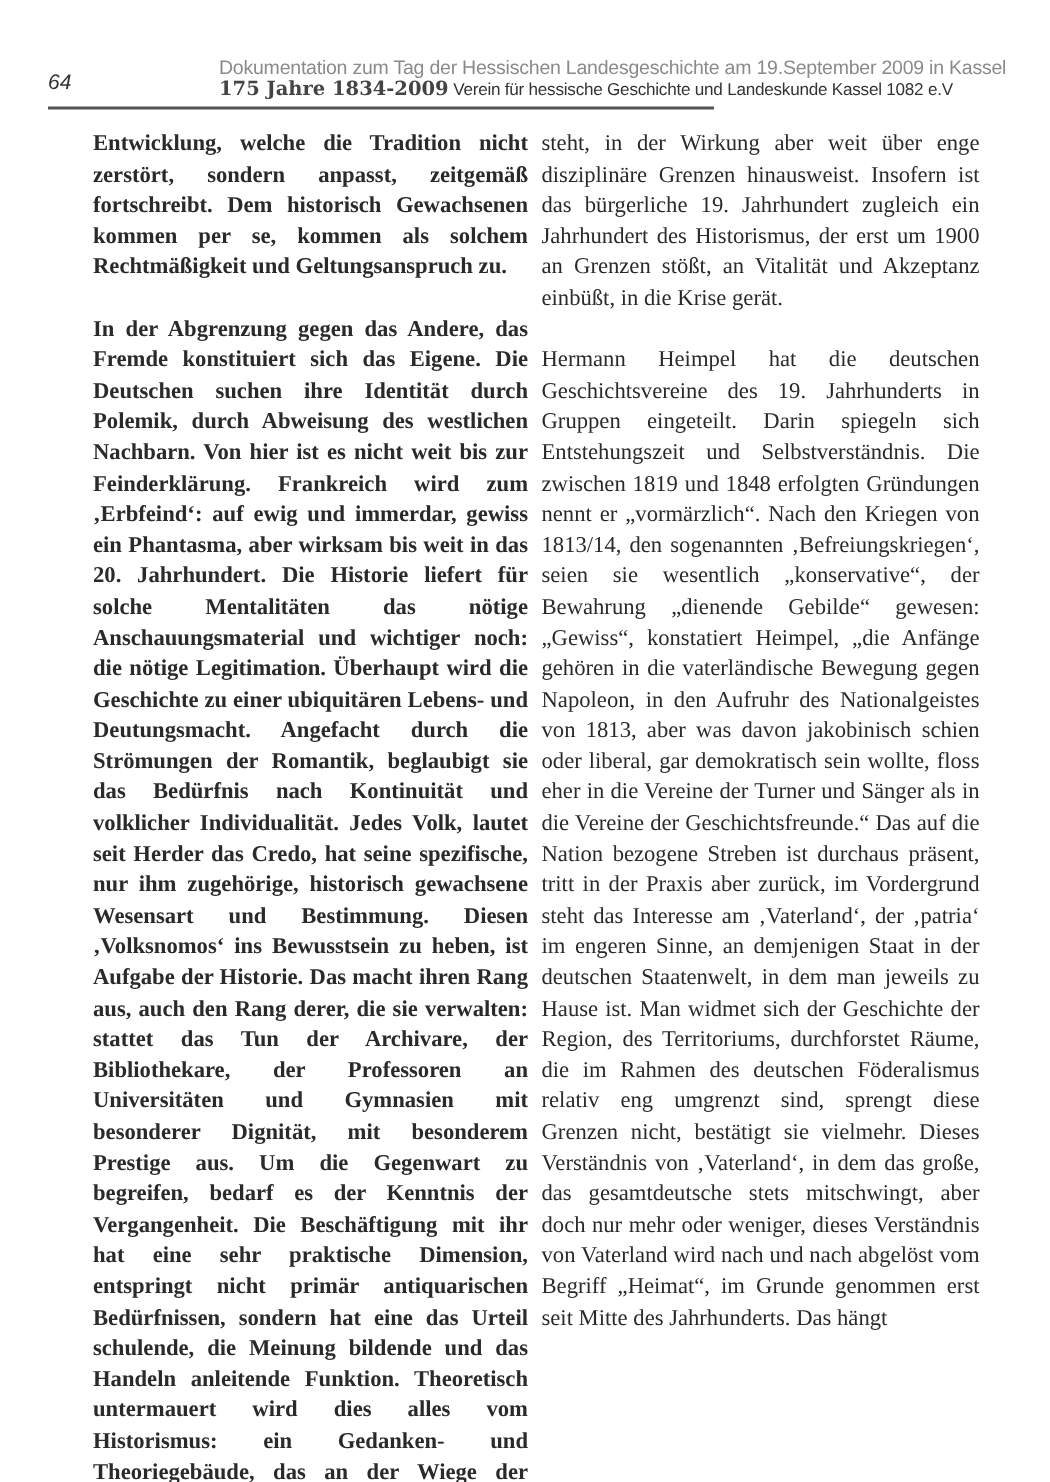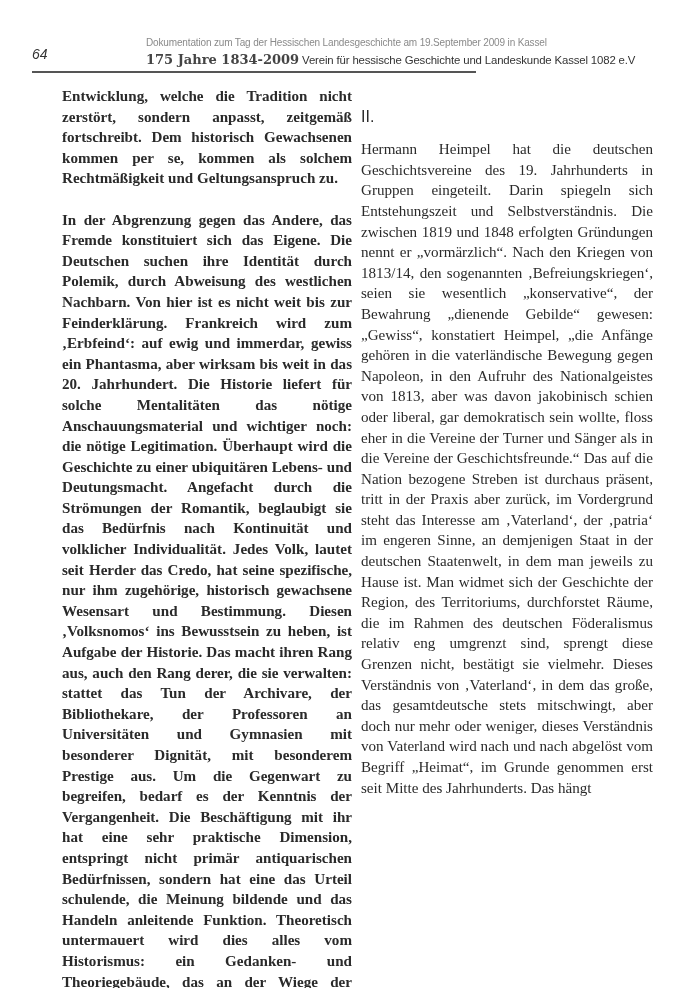--- a/index.html
+++ b/index.html
@@ -23,21 +23,21 @@
       font-size: 14px;
       color: #333;
       font-style: italic;
     }
     .header-line1 {
       position: absolute;
       left: 146px;
       top: 37px;
       width: 520px;
       font-family: "Liberation Sans", "DejaVu Sans", sans-serif;
-      font-size: 10px;
+      font-size: 13px;
       color: #8a8a8a;
       letter-spacing: -0.15px;
       white-space: nowrap;
     }
     .header-line2 {
       position: absolute;
       left: 146px;
       top: 52px;
       width: 520px;
       font-family: "Liberation Sans", "DejaVu Sans", sans-serif;
@@ -106,15 +106,15 @@
   </div>
   <div class="header-rule" style="width:444px;"></div>
 </div>
 
 <div class="column col-left">
   <p>Entwicklung, welche die Tradition nicht zerstört, sondern anpasst, zeitgemäß fortschreibt. Dem historisch Gewachsenen kommen per se, kommen als solchem Rechtmäßigkeit und Geltungsanspruch zu.</p>
   <p>In der Abgrenzung gegen das Andere, das Fremde konstituiert sich das Eigene. Die Deutschen suchen ihre Identität durch Polemik, durch Abweisung des westlichen Nachbarn. Von hier ist es nicht weit bis zur Feinderklärung. Frankreich wird zum ‚Erbfeind‘: auf ewig und immerdar, gewiss ein Phantasma, aber wirksam bis weit in das 20. Jahrhundert. Die Historie liefert für solche Mentalitäten das nötige Anschauungsmaterial und wichtiger noch: die nötige Legitimation. Überhaupt wird die Geschichte zu einer ubiquitären Lebens- und Deutungsmacht. Angefacht durch die Strömungen der Romantik, beglaubigt sie das Bedürfnis nach Kontinuität und volklicher Individualität. Jedes Volk, lautet seit Herder das Credo, hat seine spezifische, nur ihm zugehörige, historisch gewachsene Wesensart und Bestimmung. Diesen ‚Volksnomos‘ ins Bewusstsein zu heben, ist Aufgabe der Historie. Das macht ihren Rang aus, auch den Rang derer, die sie verwalten: stattet das Tun der Archivare, der Bibliothekare, der Professoren an Universitäten und Gymnasien mit besonderer Dignität, mit besonderem Prestige aus. Um die Gegenwart zu begreifen, bedarf es der Kenntnis der Vergangenheit. Die Beschäftigung mit ihr hat eine sehr praktische Dimension, entspringt nicht primär antiquarischen Bedürfnissen, sondern hat eine das Urteil schulende, die Meinung bildende und das Handeln anleitende Funktion. Theoretisch untermauert wird dies alles vom Historismus: ein Gedanken- und Theoriegebäude, das an der Wiege der wissenschaftlichen Geschichtsschreibung</p>
 </div>
 
 <div class="column col-right">
-  <h2 class="section-heading">II.</h2>
+  <p>steht, in der Wirkung aber weit über enge disziplinäre Grenzen hinausweist. Insofern ist das bürgerliche 19. Jahrhundert zugleich ein Jahrhundert des Historismus, der erst um 1900 an Grenzen stößt, an Vitalität und Akzeptanz einbüßt, in die Krise gerät.</p>
   <p>Hermann Heimpel hat die deutschen Geschichtsvereine des 19. Jahrhunderts in Gruppen eingeteilt. Darin spiegeln sich Entstehungszeit und Selbstverständnis. Die zwischen 1819 und 1848 erfolgten Gründungen nennt er „vormärzlich“. Nach den Kriegen von 1813/14, den sogenannten ‚Befreiungskriegen‘, seien sie wesentlich „konservative“, der Bewahrung „dienende Gebilde“ gewesen: „Gewiss“, konstatiert Heimpel, „die Anfänge gehören in die vaterländische Bewegung gegen Napoleon, in den Aufruhr des Nationalgeistes von 1813, aber was davon jakobinisch schien oder liberal, gar demokratisch sein wollte, floss eher in die Vereine der Turner und Sänger als in die Vereine der Geschichtsfreunde.“ Das auf die Nation bezogene Streben ist durchaus präsent, tritt in der Praxis aber zurück, im Vordergrund steht das Interesse am ‚Vaterland‘, der ‚patria‘ im engeren Sinne, an demjenigen Staat in der deutschen Staatenwelt, in dem man jeweils zu Hause ist. Man widmet sich der Geschichte der Region, des Territoriums, durchforstet Räume, die im Rahmen des deutschen Föderalismus relativ eng umgrenzt sind, sprengt diese Grenzen nicht, bestätigt sie vielmehr. Dieses Verständnis von ‚Vaterland‘, in dem das große, das gesamtdeutsche stets mitschwingt, aber doch nur mehr oder weniger, dieses Verständnis von Vaterland wird nach und nach abgelöst vom Begriff „Heimat“, im Grunde genommen erst seit Mitte des Jahrhunderts. Das hängt</p>
 </div>
 
 </body></html>

